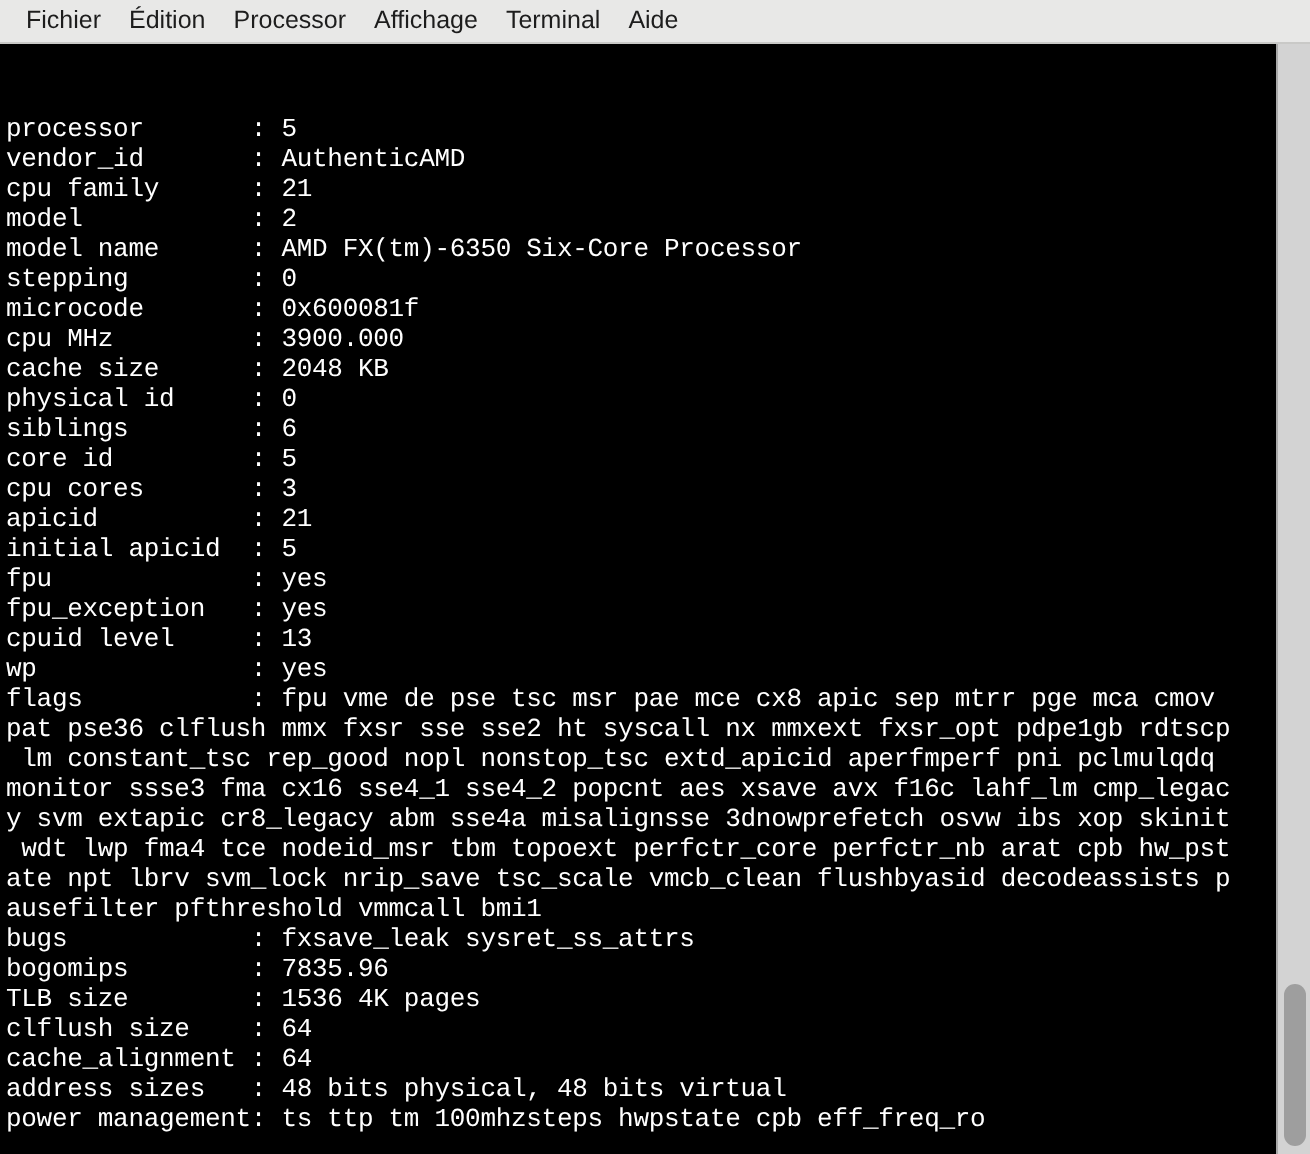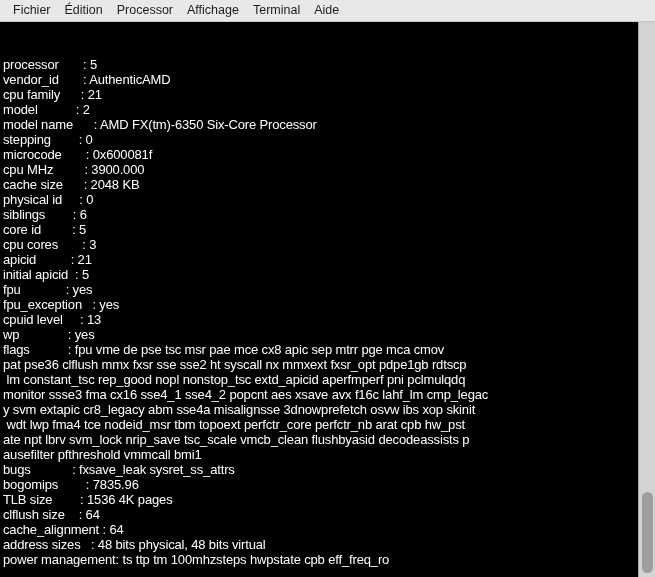--- a/index.html
+++ b/index.html
@@ -50,21 +50,21 @@
     display: flex;
     flex-direction: row;
     background: #000000;
     overflow: hidden;
     position: relative;
   }
   #screen {
     flex: 1 1 auto;
     background: #000000;
     color: #ffffff;
-    font-family: Liberation Sans, sans-serif;
+    font-family: Liberation Mono, monospace;
     font-size: 13px;
     line-height: 15px;
     letter-spacing: -0.15px;
     padding: 5px 0 0 3px;
     box-sizing: border-box;
     overflow: hidden;
     white-space: pre;
   }
   .line {
     white-space: pre;

